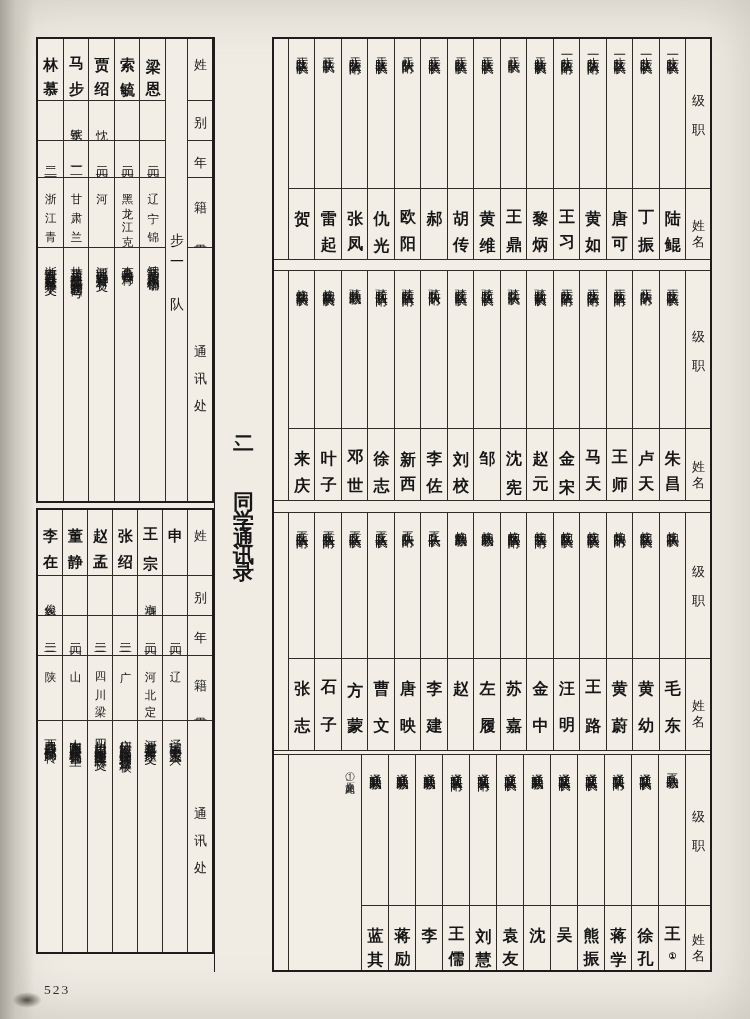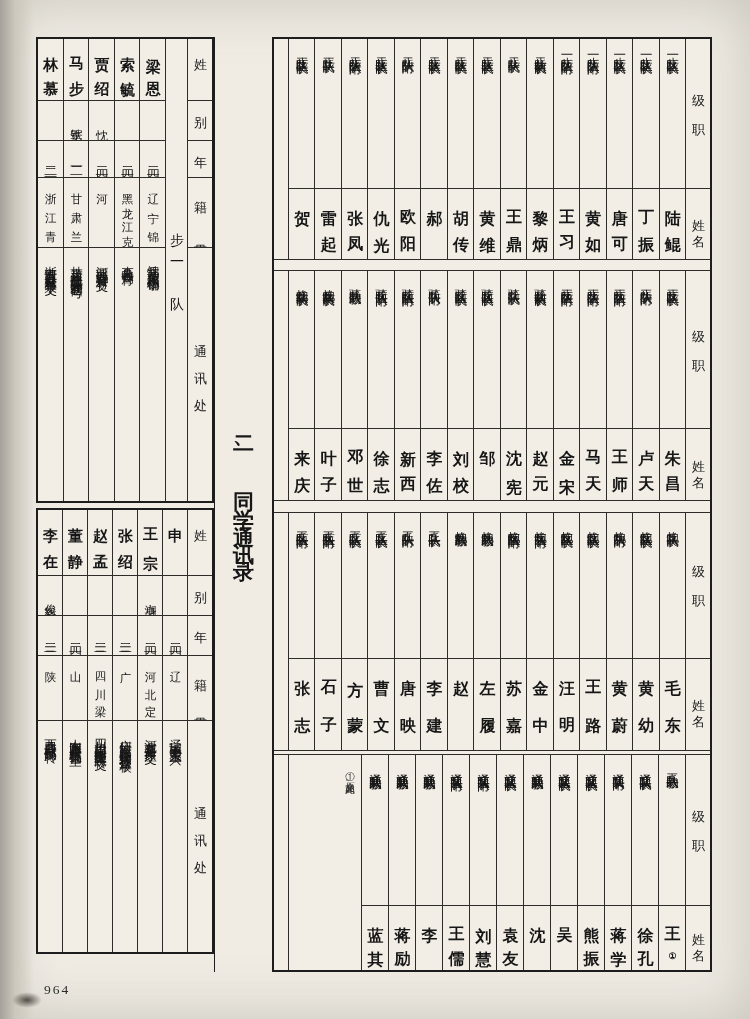--- a/index.html
+++ b/index.html
@@ -823,14 +823,14 @@
             <span class="v jv name-text p8">蓝其畅</span>
           </div>
         </div>
       <div class="rcol rnote">
           <span class="v note-text">①原文如此。</span>
         </div>
       <div class="rcol rgutter"></div>
     </div>
   </div>
 
-  <div class="pagenum">964</div>
+  <div class="pagenum">523</div>
 </div>
 
 </body></html>

